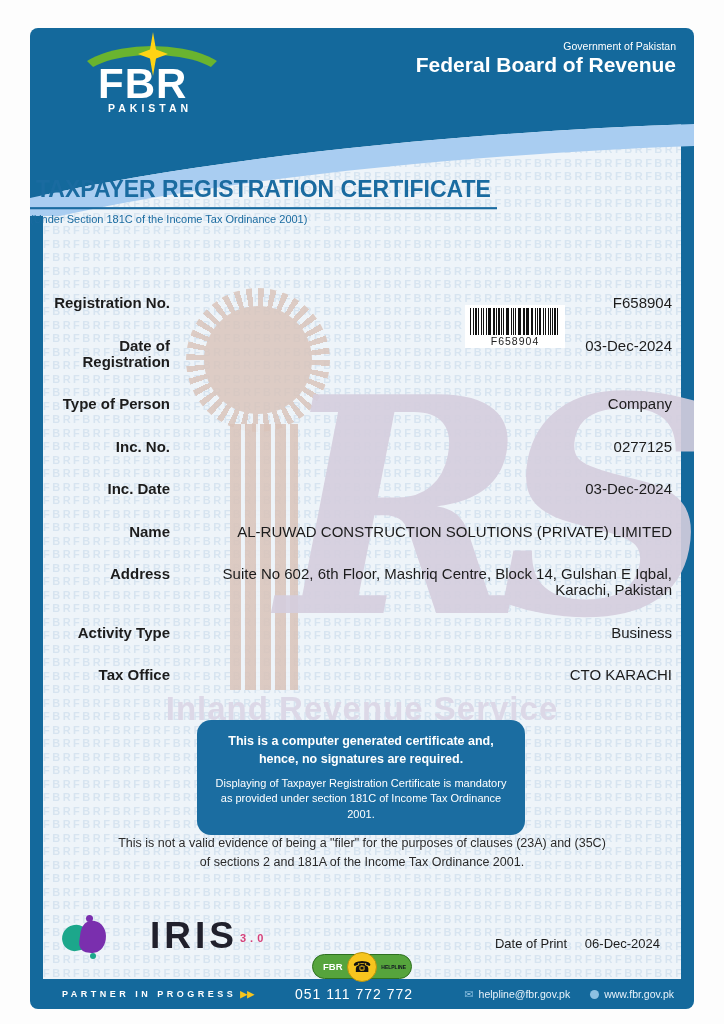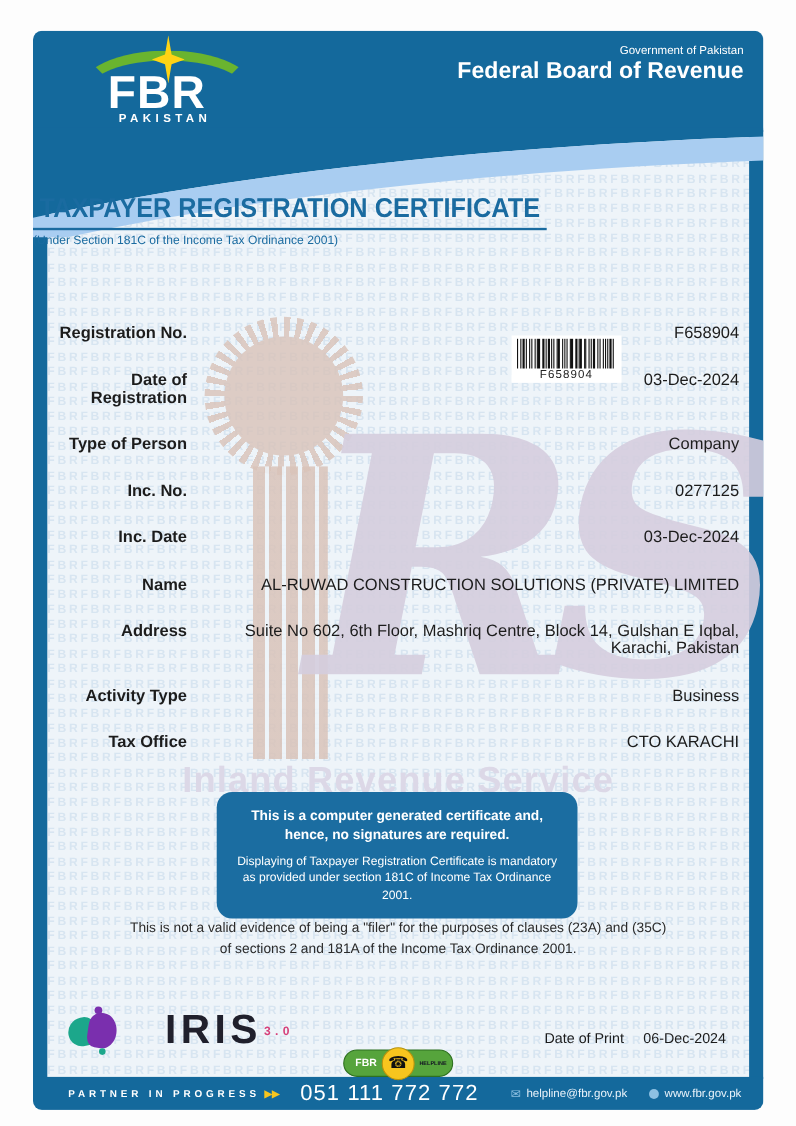--- a/index.html
+++ b/index.html
@@ -100,21 +100,21 @@
 
   .printdate { position:absolute; right:34px; top:908px; font-size:13px; color:#1c1c1c; }
   .printdate .pd-lbl { margin-right:14px; }
 
   .footer { position:absolute; left:0; right:0; bottom:0; height:30px; background:var(--teal);
         z-index:6; display:flex; align-items:center; }
   .slogan { margin-left:32px; color:#fff; font-size:9px; font-weight:bold;
         letter-spacing:3.5px; }
   .slogan .arrows { color:var(--gold); letter-spacing:0; margin-left:4px; font-size:9px; }
   .phone { position:absolute; left:0; right:16px; text-align:center; color:#fff;
-        font-size:20px; letter-spacing:1px; }
+        font-size:14px; letter-spacing:1px; }
   .links { position:absolute; right:20px; display:flex; gap:20px; align-items:center;
         color:#e8f2fa; font-size:10.5px; }
   .link { display:flex; align-items:center; gap:5px; }
   .mail-icon { color:#8dc0e2; font-size:11px; }
   .globe-icon { width:9px; height:9px; border-radius:50%; background:#8dc0e2; display:inline-block; }
 
   .pill { position:absolute; left:50%; transform:translateX(-50%); top:926px; width:100px;
         height:25px; background:var(--pill-green); border:1.5px solid #2e7020;
         border-radius:13px; z-index:7; display:flex; align-items:center; }
   .pill-fbr { color:#fff; font-weight:bold; font-size:9.5px; margin-left:10px; }

